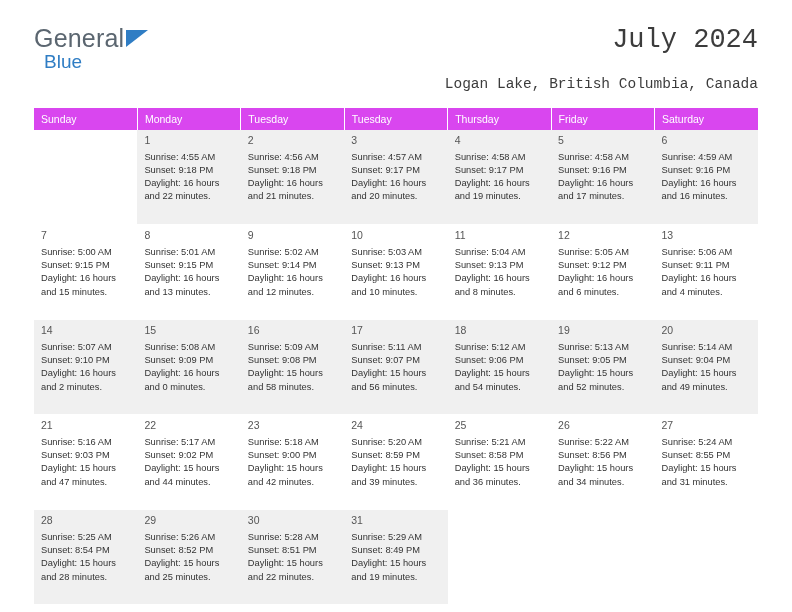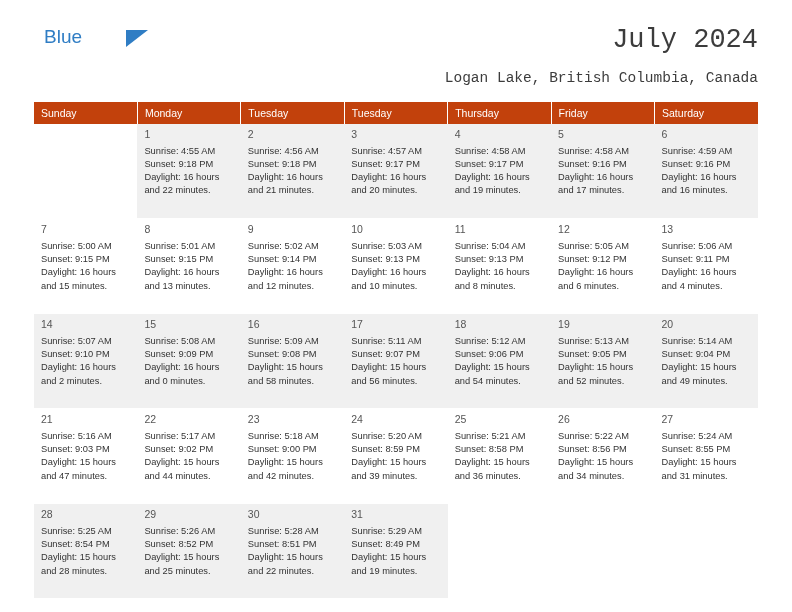--- a/index.html
+++ b/index.html
@@ -59,31 +59,31 @@
   .cal-title {
     font-size: 27px;
     color: #3c3c3c;
     font-weight: normal;
     line-height: 1.1;
     margin: 0;
   }
   .cal-subtitle {
     font-size: 14.5px;
     color: #3c3c3c;
-    margin-top: 14px;
+    margin-top: 20px;
   }
   
   .calendar {
     margin: 16px 34px 0 34px;
     border-collapse: collapse;
     width: 724px;
     table-layout: fixed;
   }
   .calendar th {
-    background: #c2410c;
+    background: #d946ef;
     color: #ffffff;
     font-size: 10.5px;
     font-weight: normal;
     text-align: left;
     padding: 5px 0 5px 7px;
     border-right: 1px solid #ffffff;
   }
   .calendar th:last-child { border-right: none; }
   .calendar td {
     vertical-align: top;
@@ -105,20 +105,21 @@
   .empty { background: #ffffff !important; }
   .info-line { white-space: nowrap; }
 </style>
 </head>
 <body>
 
 <div class="page">
 
   <div class="header">
     <div class="logo">
+      <span class="logo-general">General</span>
       <span class="logo-swoosh"></span>
       <span class="logo-blue">Blue</span>
     </div>
     <div class="title-block">
       <div class="cal-title">July 2024</div>
       <div class="cal-subtitle">Logan Lake, British Columbia, Canada</div>
     </div>
   </div>
 
   <table class="calendar">

